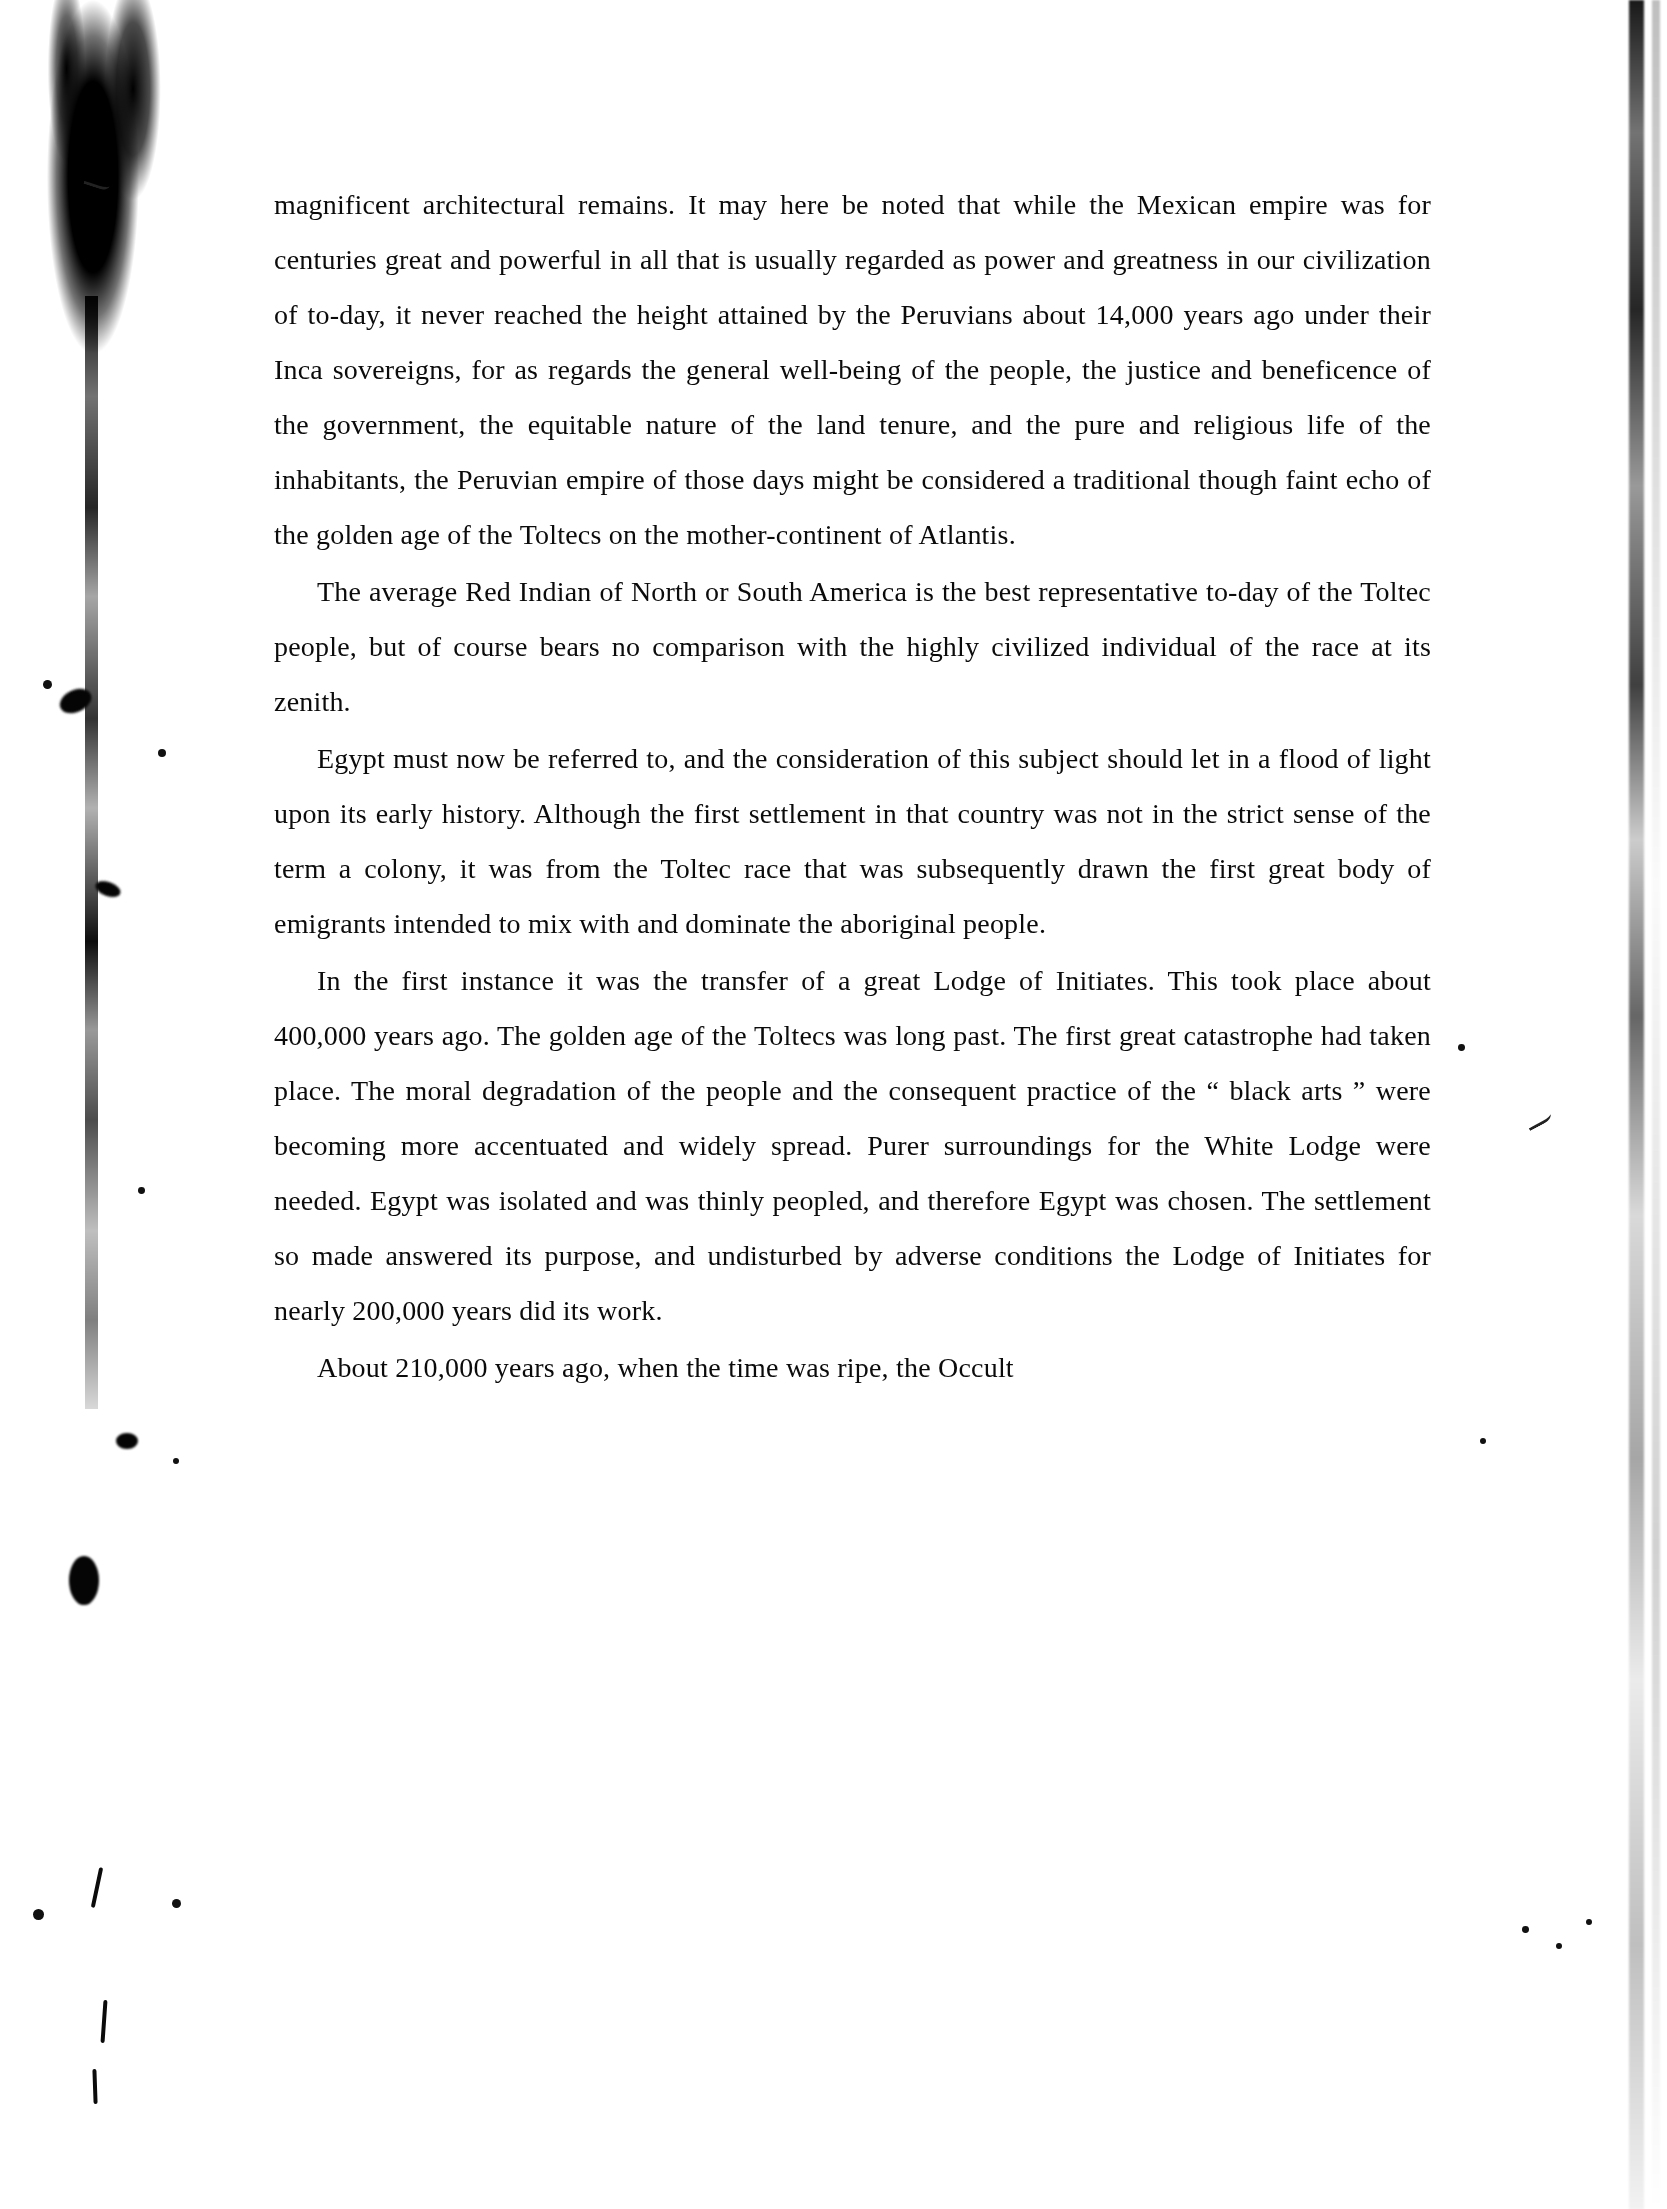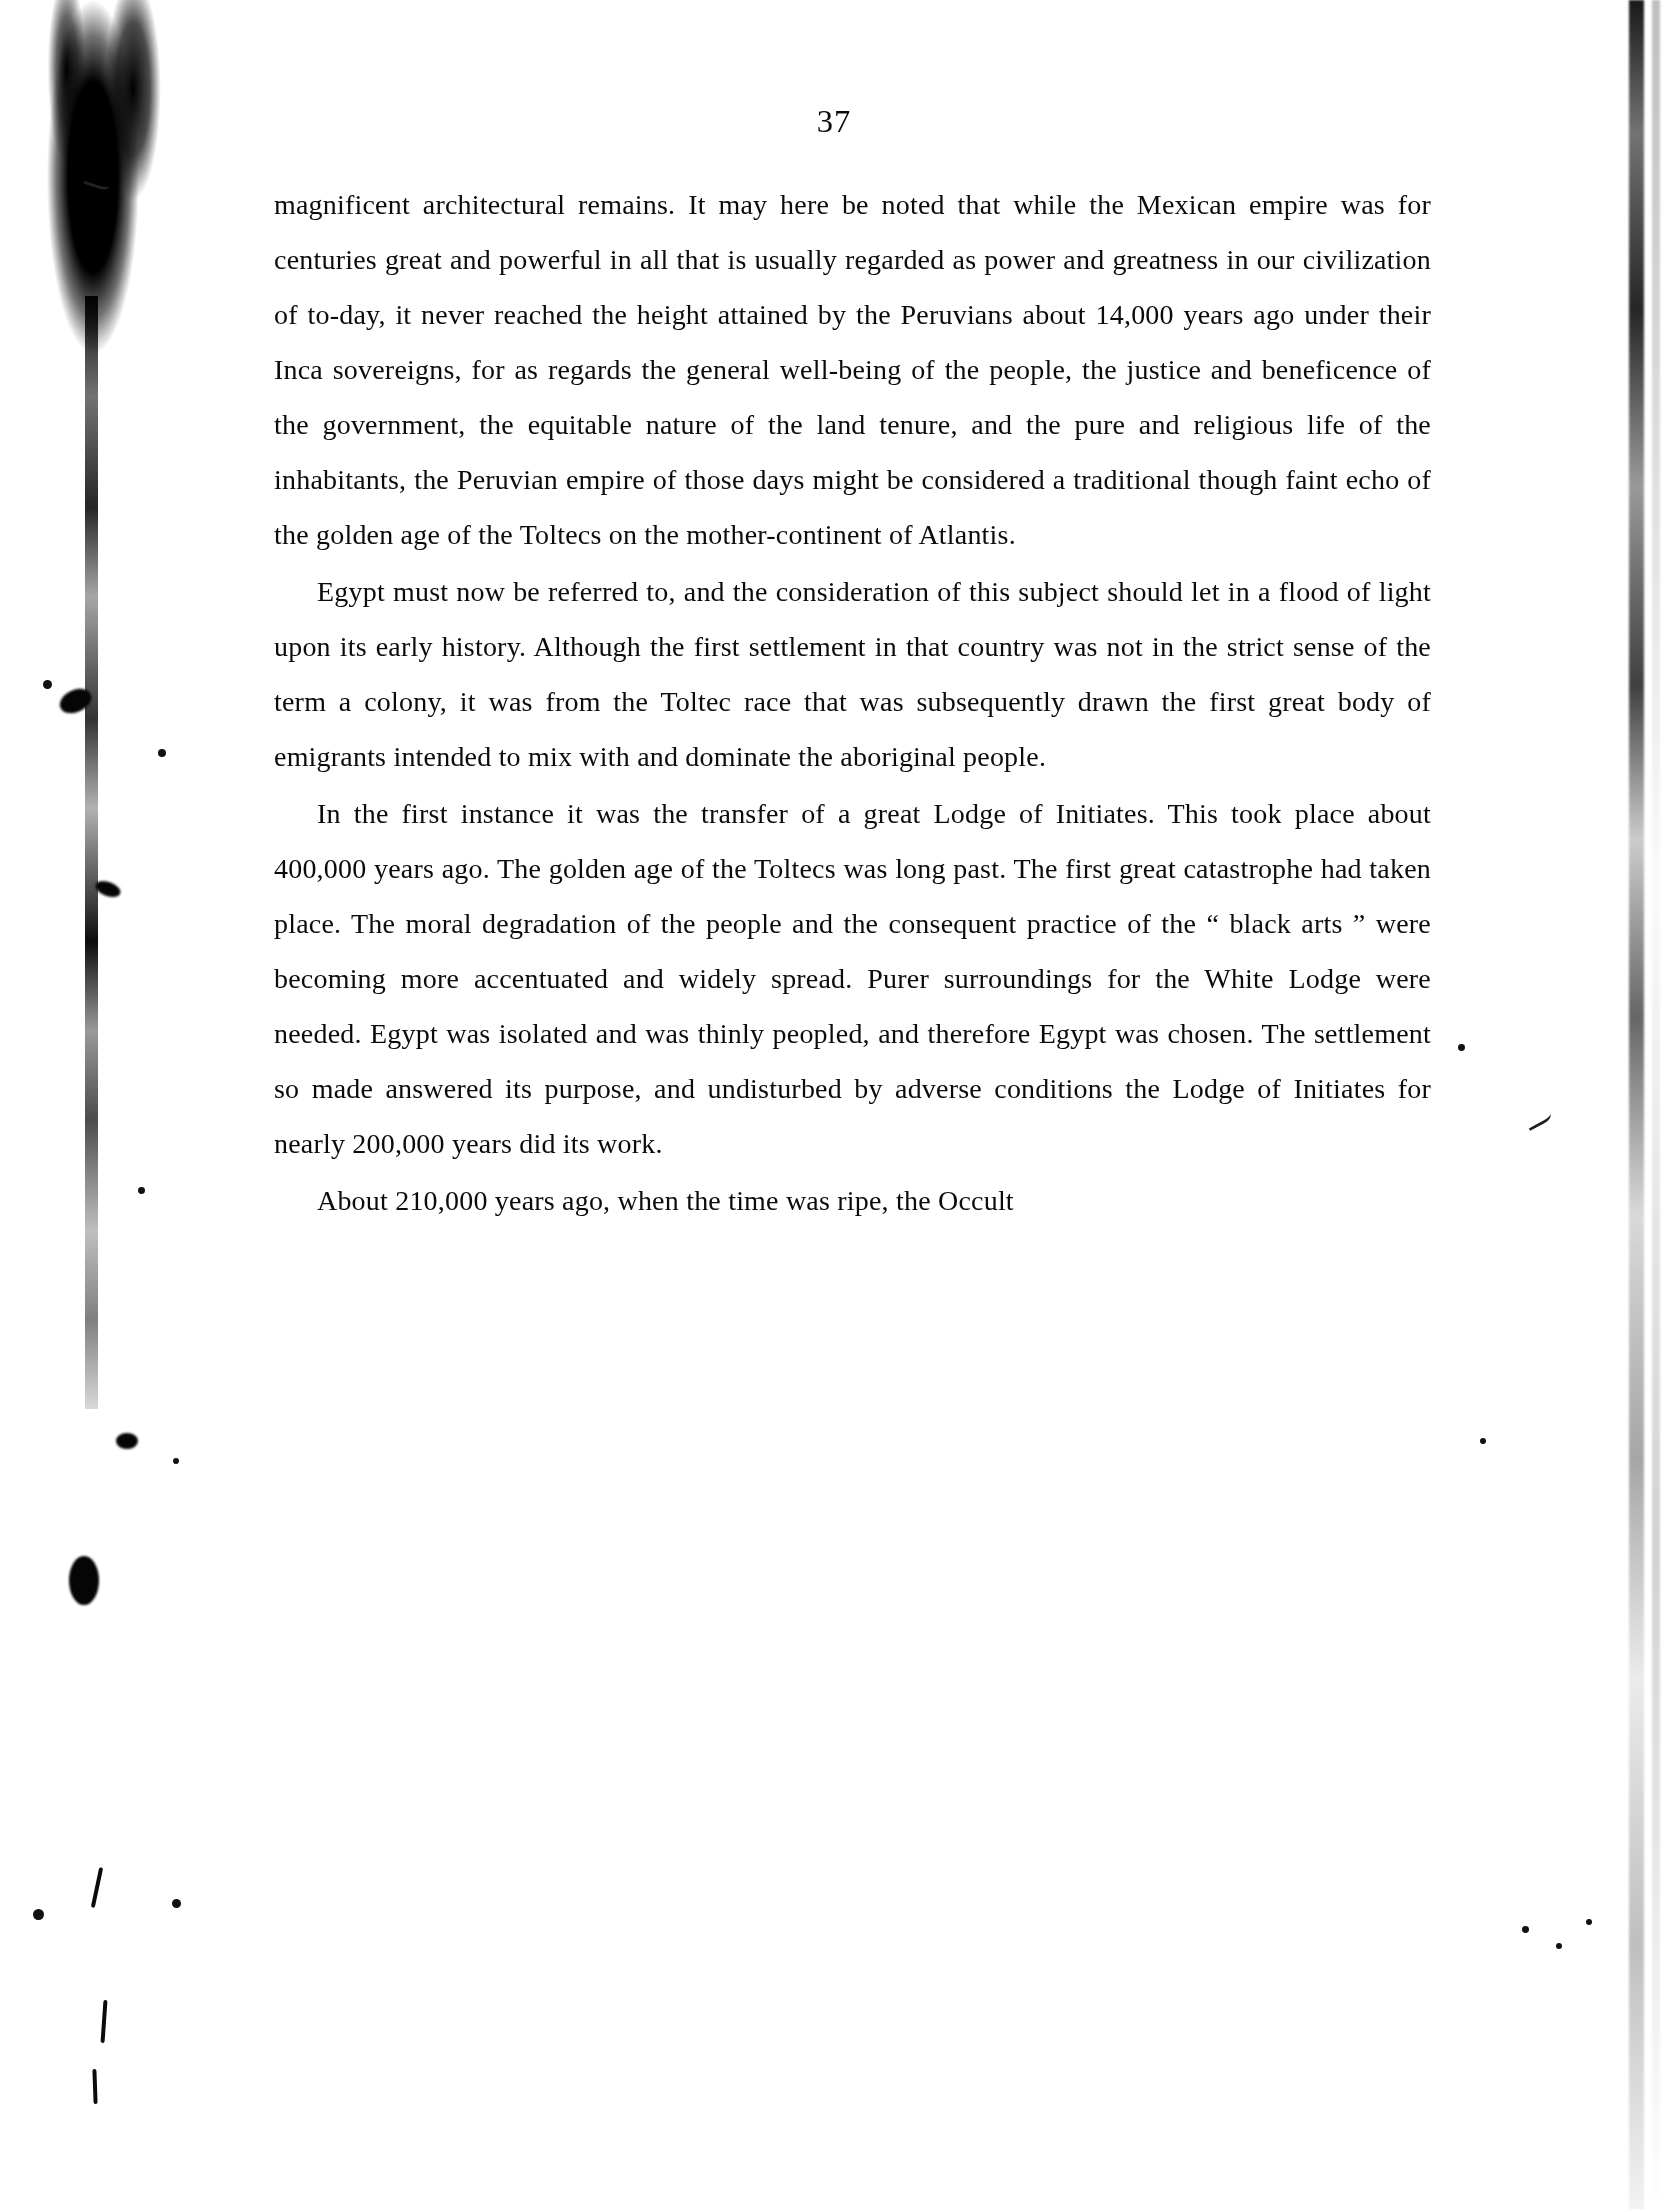--- a/index.html
+++ b/index.html
@@ -165,23 +165,23 @@
     <div class="speck" style="left:1556px; top:1943px; width:5.9px; height:5.9px;"></div>
     <div class="speck" style="left:1586px; top:1919px; width:5.9px; height:5.9px;"></div>
 
     <div class="tick" style="left:95px; top:1867px; height:41px; transform:rotate(12deg);"></div>
     <div class="tick" style="left:102px; top:2000px; height:43px; transform:rotate(4deg);"></div>
     <div class="tick" style="left:93px; top:2069px; height:35px; transform:rotate(-2deg);"></div>
     <div class="hook" style="left:1525px; top:1111px;"></div>
     <div class="hook" style="left:85px; top:173px; transform:rotate(18deg);"></div>
   </div>
 
-  <div class="folio">37</div>
 
   <div class="body-text">
     <p class="para">magnificent architectural remains.   It may here be noted that while the Mexican empire was for centuries great and powerful in all that is usually regarded as power and greatness in our civilization of to-day, it never reached the height attained by the Peruvians about 14,000 years ago under their Inca sovereigns, for as regards the general well-being of the people, the justice and beneficence of the government, the equitable nature of the land tenure, and the pure and religious life of the inhabitants, the Peruvian empire of those days might be considered a traditional though faint echo of the golden age of the Toltecs on the mother-continent of Atlantis.</p>
+    <p class="para indent">The average Red Indian of North or South America is the best representative to-day of the Toltec people, but of course bears no comparison with the highly civilized individual of the race at its zenith.</p>
     <p class="para indent">Egypt must now be referred to, and the consideration of this subject should let in a flood of light upon its early history. Although the first settlement in that country was not in the strict sense of the term a colony, it was from the Toltec race that was subsequently drawn the first great body of emigrants intended to mix with and dominate the aboriginal people.</p>
     <p class="para indent">In the first instance it was the transfer of a great Lodge of Initiates.   This took place about 400,000 years ago.   The golden age of the Toltecs was long past.   The first great catastrophe had taken place.   The moral degradation of the people and the consequent practice of the “ black arts ” were becoming more accentuated and widely spread.   Purer surroundings for the White Lodge were needed.   Egypt was isolated and was thinly peopled, and therefore Egypt was chosen.   The settlement so made answered its purpose, and undisturbed by adverse conditions the Lodge of Initiates for nearly 200,000 years did its work.</p>
     <p class="para indent">About 210,000 years ago, when the time was ripe, the Occult</p>
   </div>
 
 </div>
 
 
 </body></html>

